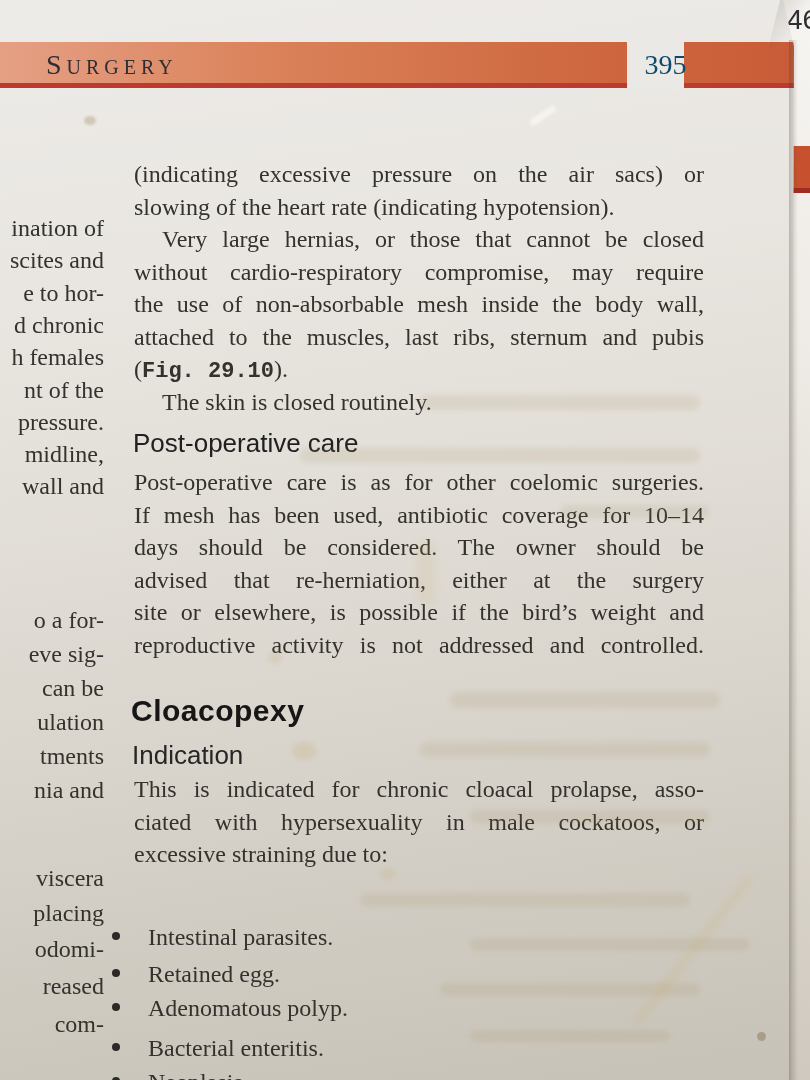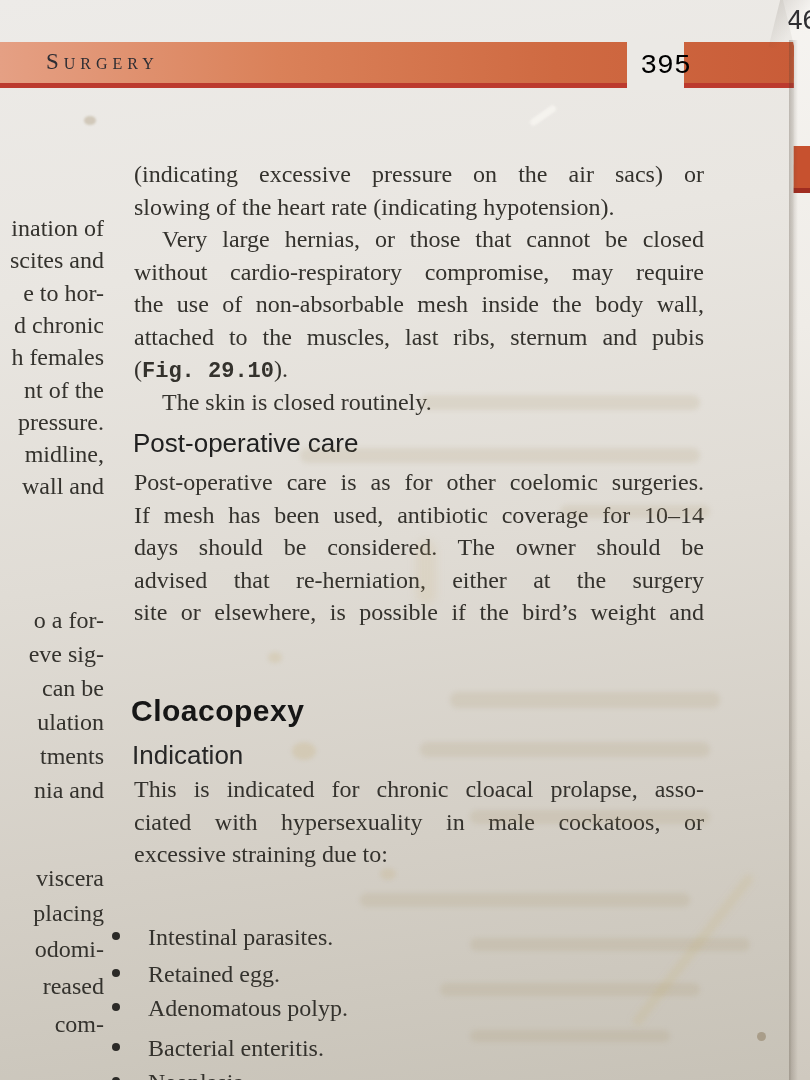--- a/index.html
+++ b/index.html
@@ -22,24 +22,24 @@
     background:linear-gradient(90deg,rgba(70,58,45,.28),rgba(70,58,45,0));pointer-events:none;}
   .corner-shadow{position:absolute;left:775px;top:-6px;width:34px;height:58px;
     background:linear-gradient(115deg,rgba(70,58,45,.16),rgba(70,58,45,0) 60%);
     transform:rotate(14deg);pointer-events:none;}
 
   
   .band{position:absolute;left:0;top:42px;width:794px;height:41px;
     background:linear-gradient(90deg,#e5a084 0%,#da8159 35%,#cf6a42 70%,#c95c38 100%);}
   .band-line{position:absolute;left:0;top:83px;width:794px;height:5px;background:#bc3a2e;}
   .runhead{position:absolute;left:46px;top:49px;font-family:"Liberation Serif",serif;
-    font-variant:small-caps;font-size:23px;letter-spacing:5px;color:#2d2d33;}
+    font-variant:small-caps;font-size:28px;letter-spacing:5px;color:#2d2d33;}
   .pagenum-box{position:absolute;left:627px;top:40px;width:57px;height:50px;
     background:#ebe9e5;display:flex;align-items:center;justify-content:center;}
-  .pagenum-box span{font-family:Liberation Mono, monospace;font-size:28px;color:#000000;margin-left:20px;}
+  .pagenum-box span{font-family:Liberation Serif, serif;font-size:28px;color:#0c4a6e;margin-left:20px;}
 
   
   .tl{position:absolute;left:134px;width:570px;height:33px;overflow:hidden;
     font-size:24px;line-height:32px;color:#34322d;text-align:justify;}
   .tl.j{text-align-last:justify;}
   .tl.in{text-indent:28px;}
   .figref{font-family:Liberation Mono, monospace;font-weight:700;font-size:22px;}
   .h-postop{position:absolute;left:133px;top:428px;
     font-family:"Liberation Sans",sans-serif;font-weight:500;font-size:26px;color:#202020;}
   .h-cloaco{position:absolute;left:131px;top:694px;
@@ -114,20 +114,21 @@
 
     <div class="tl in" style="top:386px">The skin is closed routinely.</div>
 
     <div class="h-postop">Post-operative care</div>
 
     <div class="tl j" style="top:466px">Post-operative care is as for other coelomic surgeries.</div>
     <div class="tl j" style="top:499px">If mesh has been used, antibiotic coverage for 10–14</div>
     <div class="tl j" style="top:531px">days should be considered. The owner should be</div>
     <div class="tl j" style="top:564px">advised that re-herniation, either at the surgery</div>
     <div class="tl j" style="top:596px">site or elsewhere, is possible if the bird’s weight and</div>
+    <div class="tl j" style="top:629px">reproductive activity is not addressed and controlled.</div>
 
     <div class="h-cloaco">Cloacopexy</div>
     <div class="h-indic">Indication</div>
 
     <div class="tl j" style="top:773px">This is indicated for chronic cloacal prolapse, asso-</div>
     <div class="tl j" style="top:806px">ciated with hypersexuality in male cockatoos, or</div>
     <div class="tl" style="top:838px">excessive straining due to:</div>
 
     <div class="bullet-item" style="top:921px">
       <span class="marker"></span>

